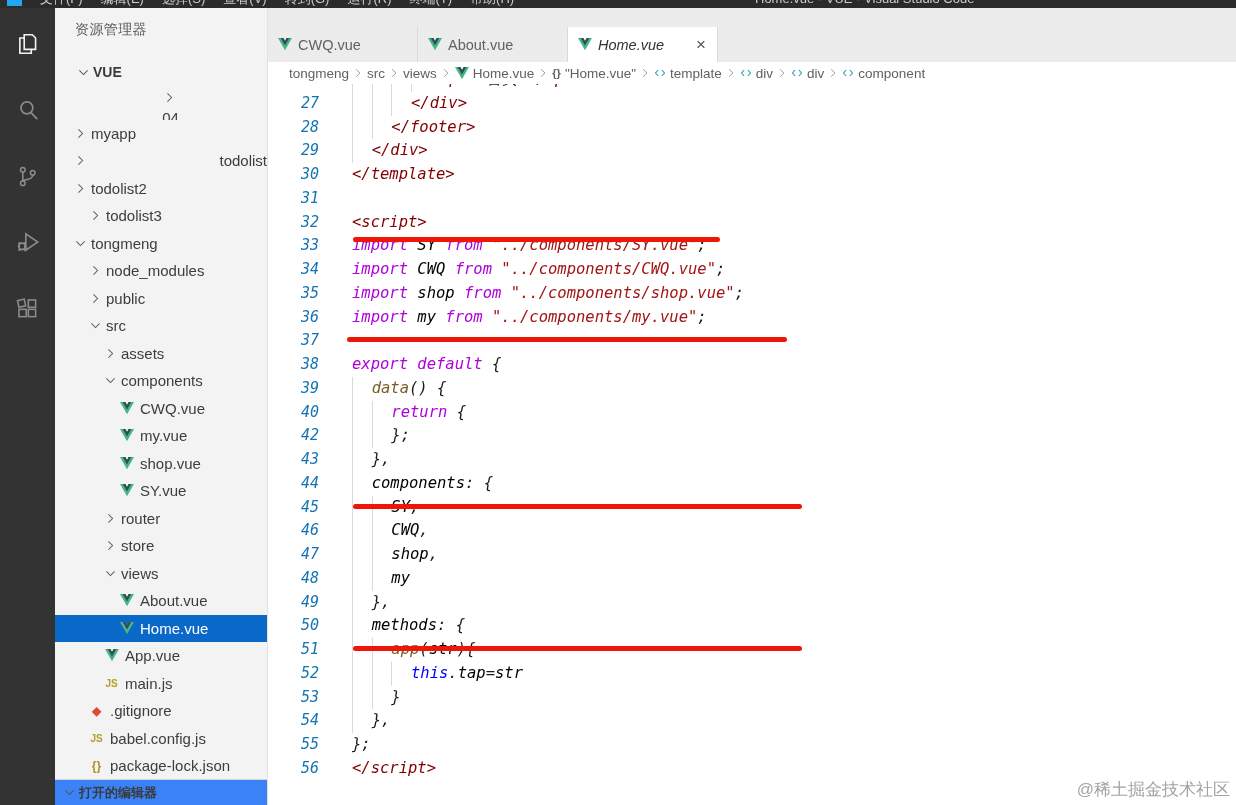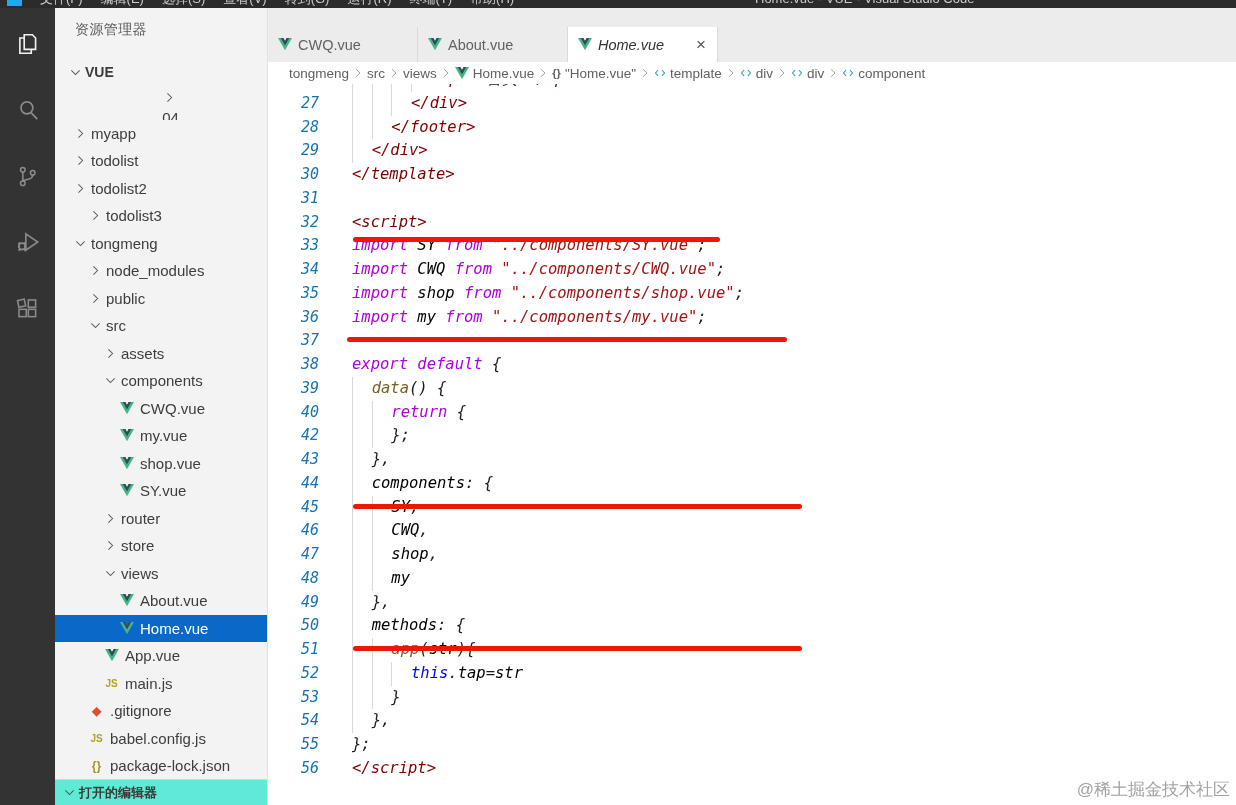--- a/index.html
+++ b/index.html
@@ -23,35 +23,35 @@
                padding-top:3px;flex:0 0 55px;}
   .act{width:48px;height:66px;display:flex;align-items:center;justify-content:center;color:#8b8b8b;cursor:pointer;}
   .act.active{color:#f1f1f1;}
   .act svg{display:block;}
 
   
   .sidebar{width:212px;flex:0 0 212px;background:#f3f3f3;display:flex;flex-direction:column;
            border-right:1px solid #e2e2e2;min-height:0;}
   .sb-header{height:44px;display:flex;align-items:center;padding-left:20px;font-size:14px;color:#585858;letter-spacing:.4px;}
   .sb-section{margin-top:7px;height:26px;display:flex;align-items:center;font-weight:700;font-size:14px;
-              color:#3b3b3b;padding-left:12px;gap:2px;cursor:pointer;}
+              color:#3b3b3b;padding-left:20px;gap:2px;cursor:pointer;}
   .tree{margin-top:7px;flex:1;overflow:hidden;}
   .trow{height:27.5px;display:flex;align-items:center;font-size:15px;color:#3d3d3d;cursor:pointer;white-space:nowrap;}
   .trow.sel{background:#0a68c9;color:#ffffff;}
   .chev{width:17px;flex:0 0 17px;display:flex;justify-content:center;color:#5f5f5f;}
   .chev svg,.hchev svg{display:block;}
   .chev.open svg,.hchev svg{transform:rotate(90deg);}
   .ticon{width:19px;flex:0 0 19px;display:flex;justify-content:center;align-items:center;margin-right:2px;}
   .tlabel{margin-left:2px;overflow:hidden;text-overflow:ellipsis;}
   .fic{font-weight:700;font-size:10px;font-family:"Liberation Sans",sans-serif;}
   .fic-js{color:#b3a125;}
   .fic-git{color:#dd4b32;font-size:12px;}
   .fic-json{color:#a89324;font-size:12px;}
   .sb-footer{height:25px;border-top:1px solid #d5d5d5;display:flex;align-items:center;font-weight:700;
-             font-size:13px;color:#3b3b3b;padding-left:6px;gap:2px;background:#5eead4;cursor:pointer;}
+             font-size:13px;color:#3b3b3b;padding-left:6px;gap:2px;background:#3b82f6;cursor:pointer;}
   .hchev{width:16px;display:flex;justify-content:center;color:#555;}
 
   
   .editor-col{flex:1;display:flex;flex-direction:column;min-width:0;background:#fff;}
   .tabbar{flex:0 0 54px;height:54px;background:#ececec;display:flex;align-items:flex-end;}
   .tab{width:150px;flex:0 0 150px;height:35px;display:flex;align-items:center;padding:0 10px;box-sizing:border-box;
        font-size:14.5px;color:#616161;background:#ececec;border-right:1px solid #d9d9d9;cursor:pointer;}
   .tab.active{background:#ffffff;color:#333333;}
   .tab.active .tab-label{font-style:italic;}
   .tab-label{margin-left:6px;white-space:nowrap;overflow:hidden;}
@@ -156,21 +156,21 @@
             <span class="tlabel">04</span>
           </div>
           <div class="trow" style="padding-left: 17px;">
             <span class="chev">
               <svg width="11" height="11" viewBox="0 0 16 16">
                 <path fill="none" stroke="currentColor" stroke-width="1.5" d="M5 2l6 6-6 6"></path>
               </svg>
             </span>
             <span class="tlabel">myapp</span>
           </div>
-          <div class="trow" style="padding-left: 17px;">
+          <div class="trow" style="padding-left: 17px; justify-content: space-between;">
             <span class="chev">
               <svg width="11" height="11" viewBox="0 0 16 16">
                 <path fill="none" stroke="currentColor" stroke-width="1.5" d="M5 2l6 6-6 6"></path>
               </svg>
             </span>
             <span class="tlabel">todolist</span>
           </div>
           <div class="trow" style="padding-left: 17px;">
             <span class="chev">
               <svg width="11" height="11" viewBox="0 0 16 16">

